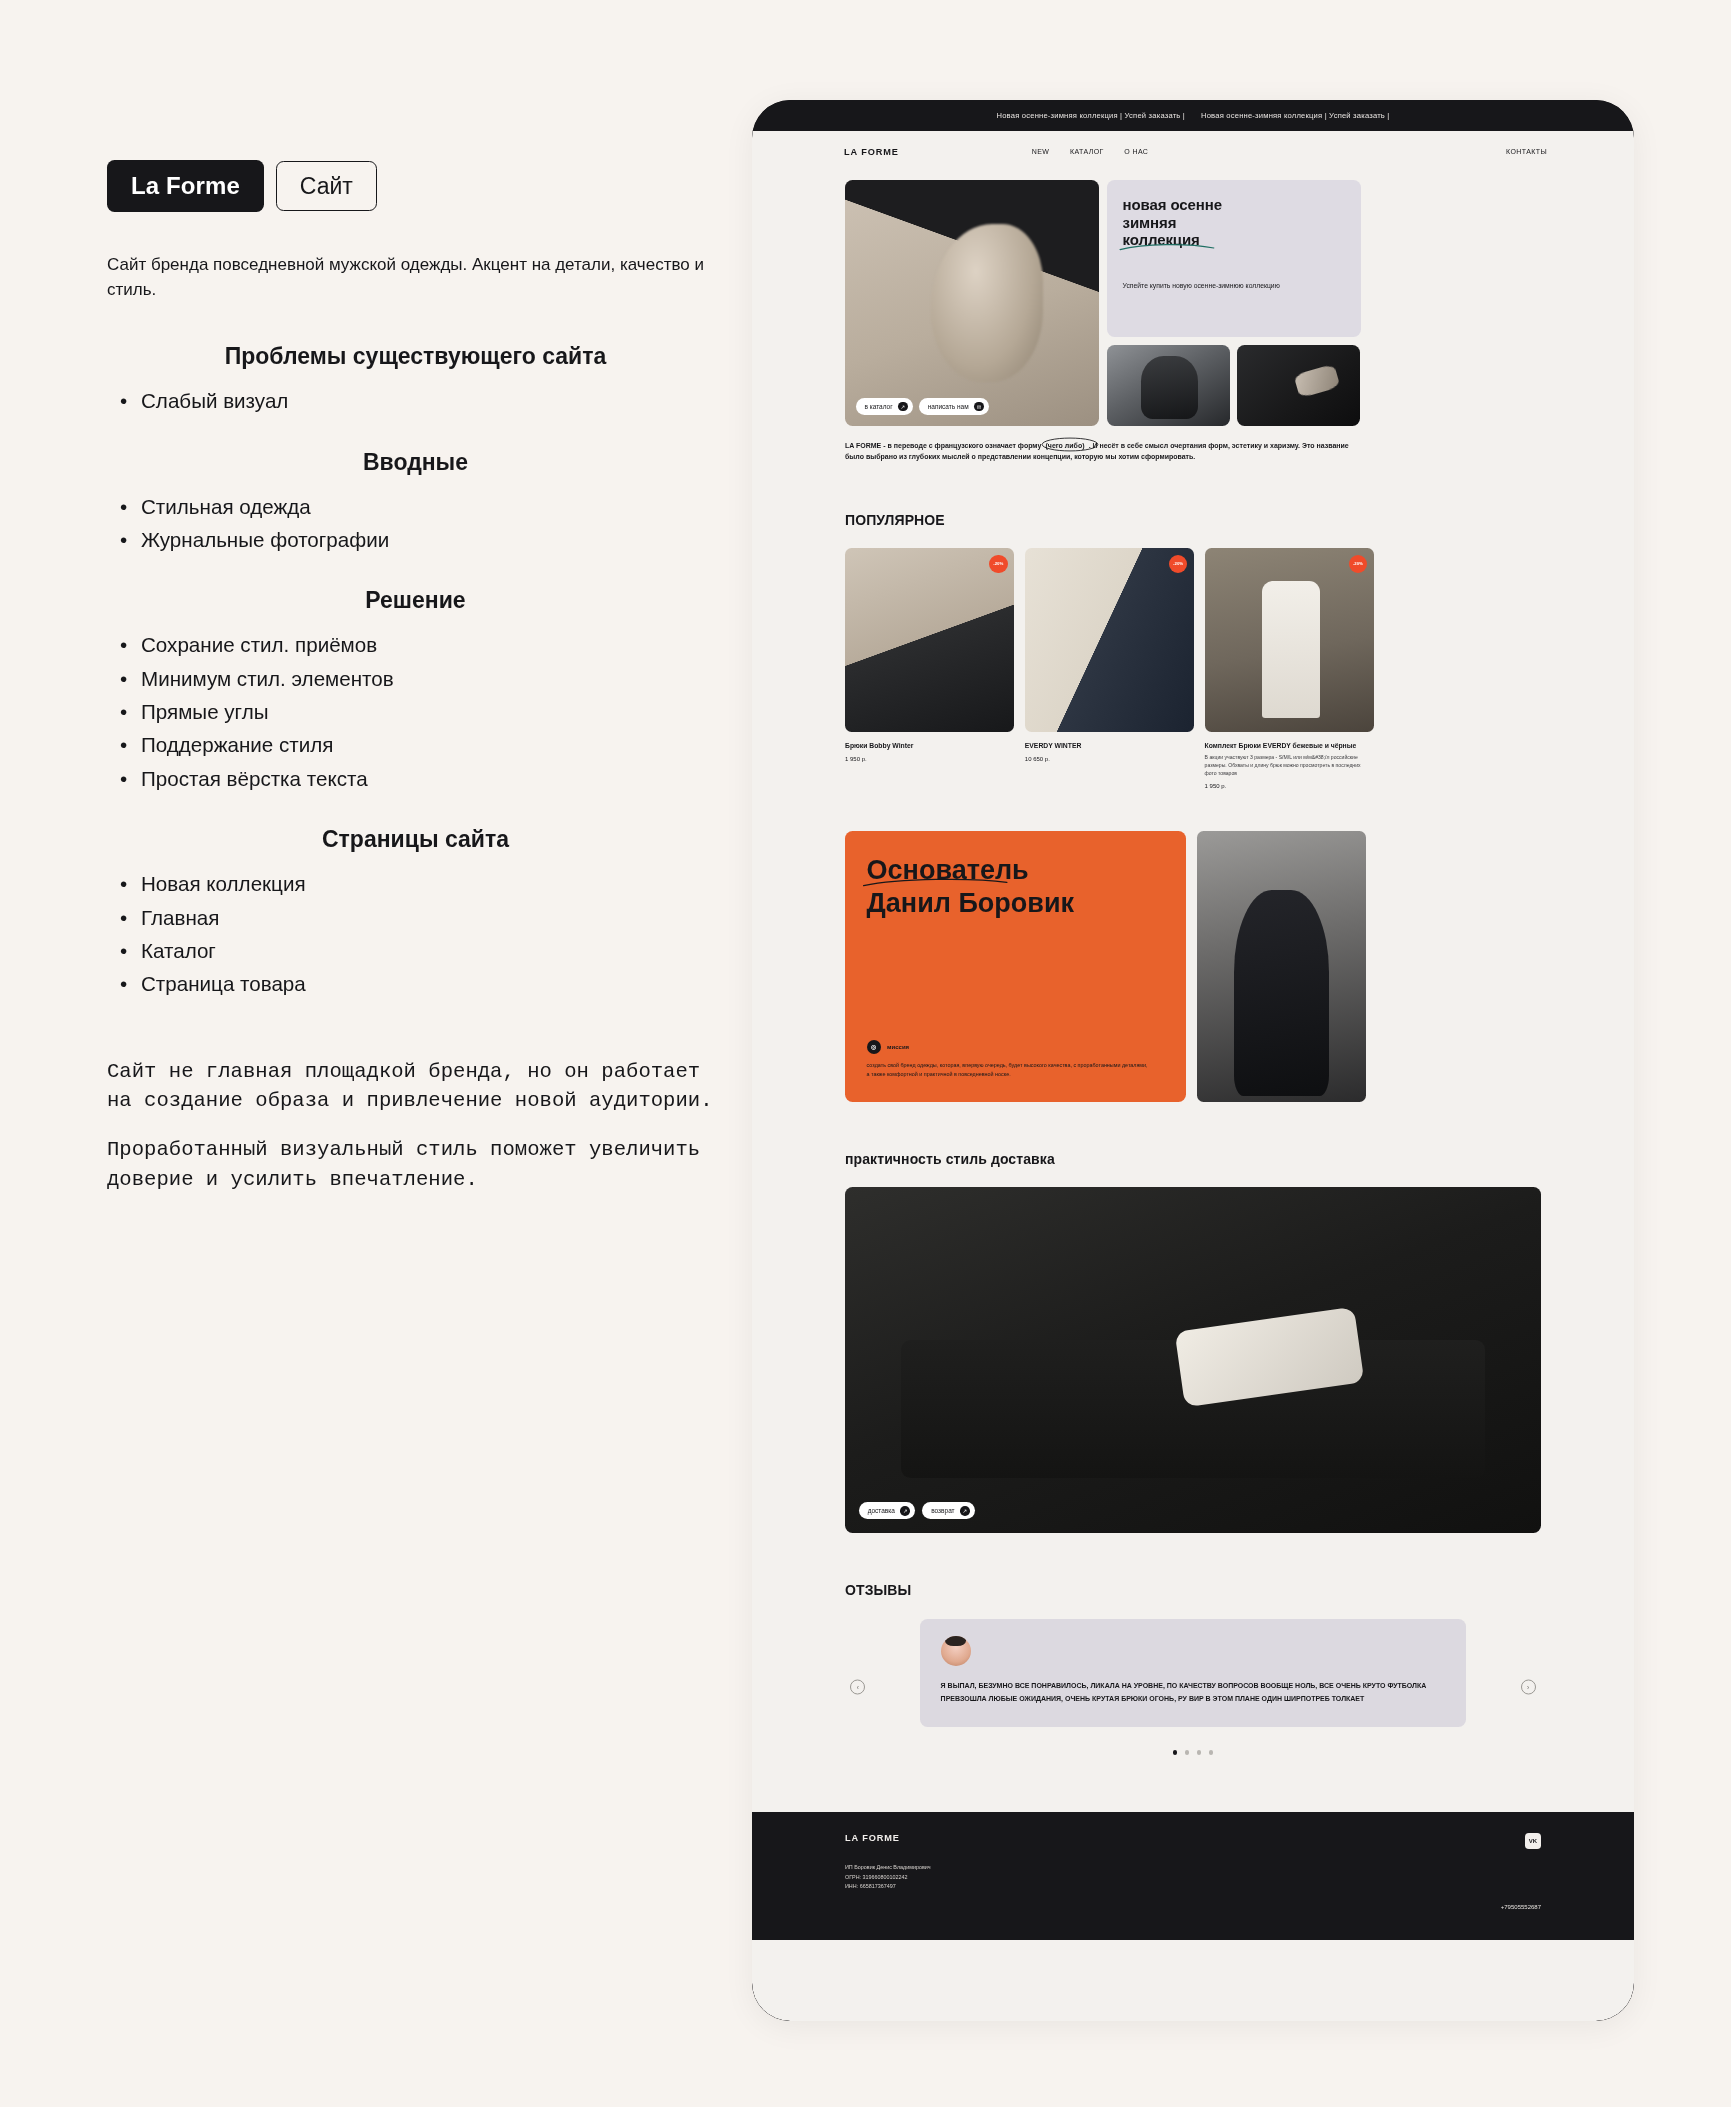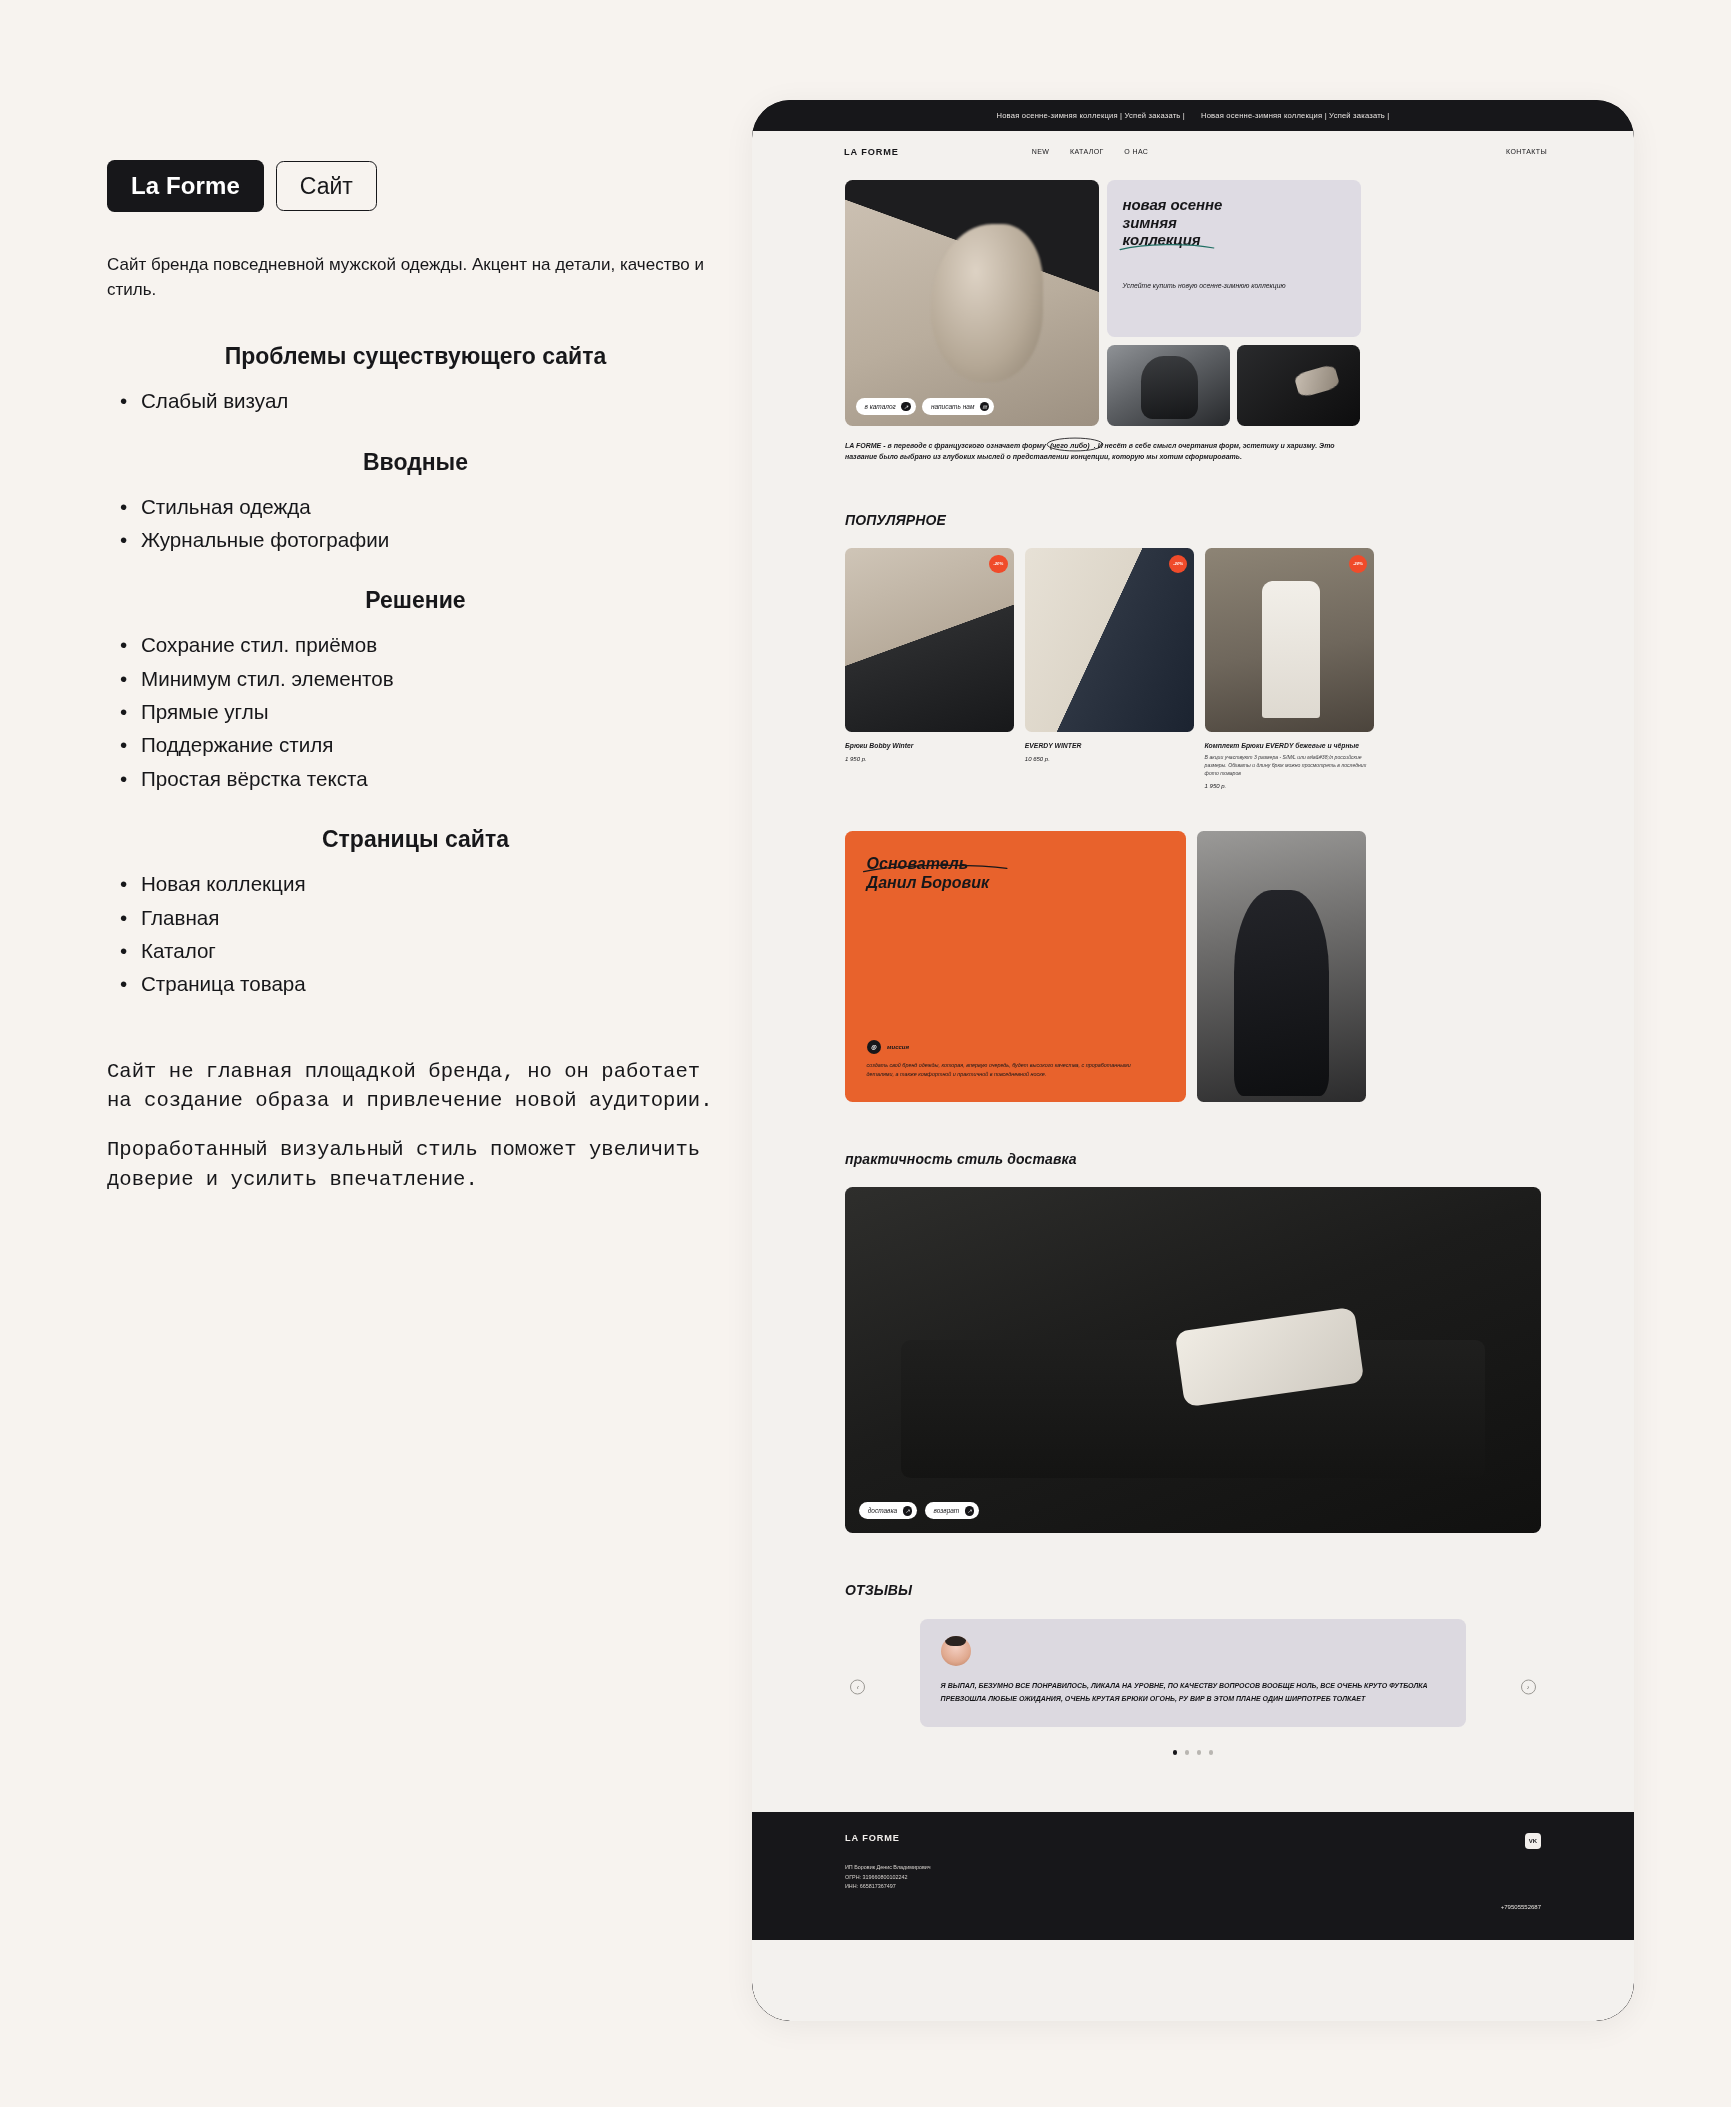--- a/index.html
+++ b/index.html
@@ -89,21 +89,21 @@
   
   .nav {
     height: 41px; display: flex; align-items: center;
     padding: 0 87px 0 92px;
   }
   .nav-logo { font-size: 9.2px; font-weight: 700; letter-spacing: 0.9px; }
   .nav-links { display: flex; gap: 20.6px; margin-left: 133px; }
   .nav-links span { font-size: 7px; letter-spacing: 0.4px; }
   .nav-contacts { margin-left: auto; font-size: 7px; letter-spacing: 0.4px; }
 
-  .content { padding: 8px 93px; font-style: italic; }
+  .content { padding: 8px 93px; }
 
   
   .hero { display: flex; gap: 7.6px; }
   .hero-left {
     position: relative;
     width: 254px; height: 246px; border-radius: 7.6px;
     overflow: hidden;
     background:
       linear-gradient(200deg,#1d1d1f 0%,#1d1d1f 33%, rgba(0,0,0,0) 33.2%),
       linear-gradient(160deg,#cdc2b4 0%,#b9ad9d 55%,#9c9081 100%);
@@ -202,21 +202,21 @@
   .product .name { margin-top: 8.7px; font-size: 6.8px; font-weight: 700; line-height: 1.35; }
   .product .desc { margin-top: 4.3px; font-size: 5.1px; line-height: 1.5; color: #3a3a3d; }
   .product .price { margin-top: 5.4px; font-size: 6px; }
 
   
   .founder { display: flex; gap: 10.8px; margin-top: 42px; }
   .founder-card {
     width: 341px; height: 271px; background: #e8622c;
     border-radius: 7.6px; padding: 23px 21.6px; position: relative; color: #17171a;
   }
-  .founder-card h3 { font-size: 16px; font-weight: 800; line-height: 1.22; }
+  .founder-card h3 { font-size: 27px; font-weight: 800; line-height: 1.22; }
   .founder-card h3 .ul2 { position: relative; display: inline-block; }
   .founder-card h3 .ul2 svg { position: absolute; left: -5.4px; bottom: -3.2px; width: 149px; height: 14px; }
   .mission {
     position: absolute; left: 21.6px; bottom: 23px; right: 32px;
   }
   .mission-head { display: flex; align-items: center; gap: 6.5px; margin-bottom: 7.6px; }
   .mission-head .circ {
     width: 14px; height: 14px; border-radius: 50%; background: #17171a; color: #fff;
     display: flex; align-items: center; justify-content: center; font-size: 6px;
   }

